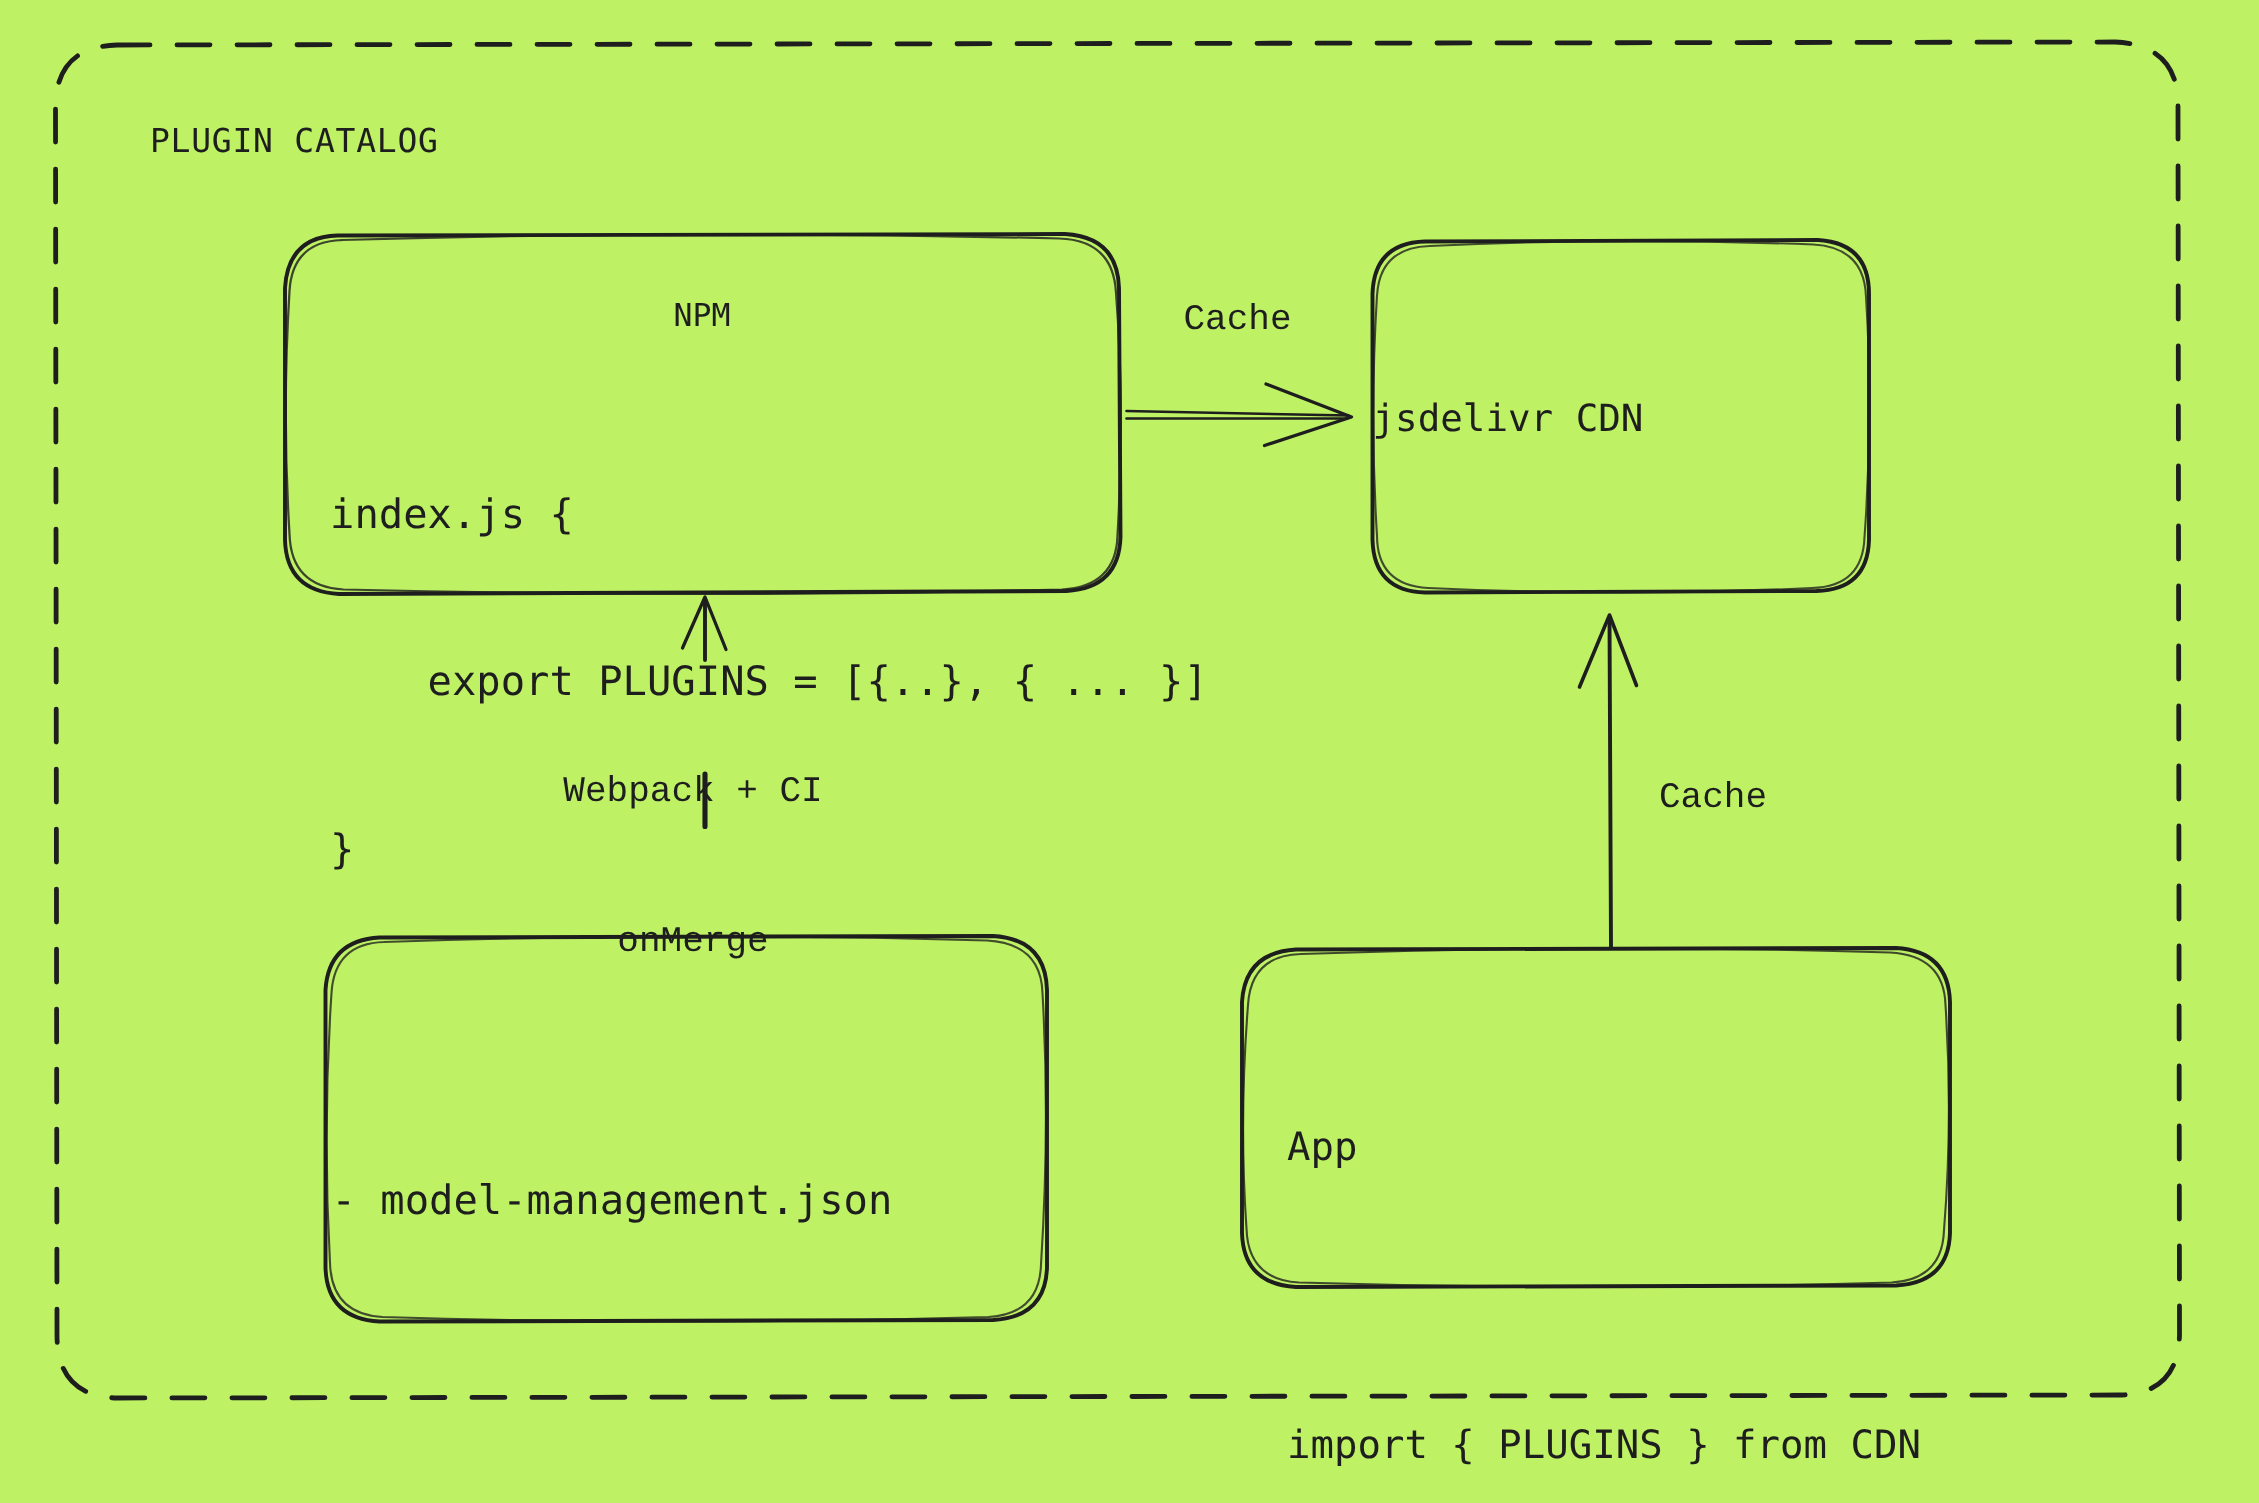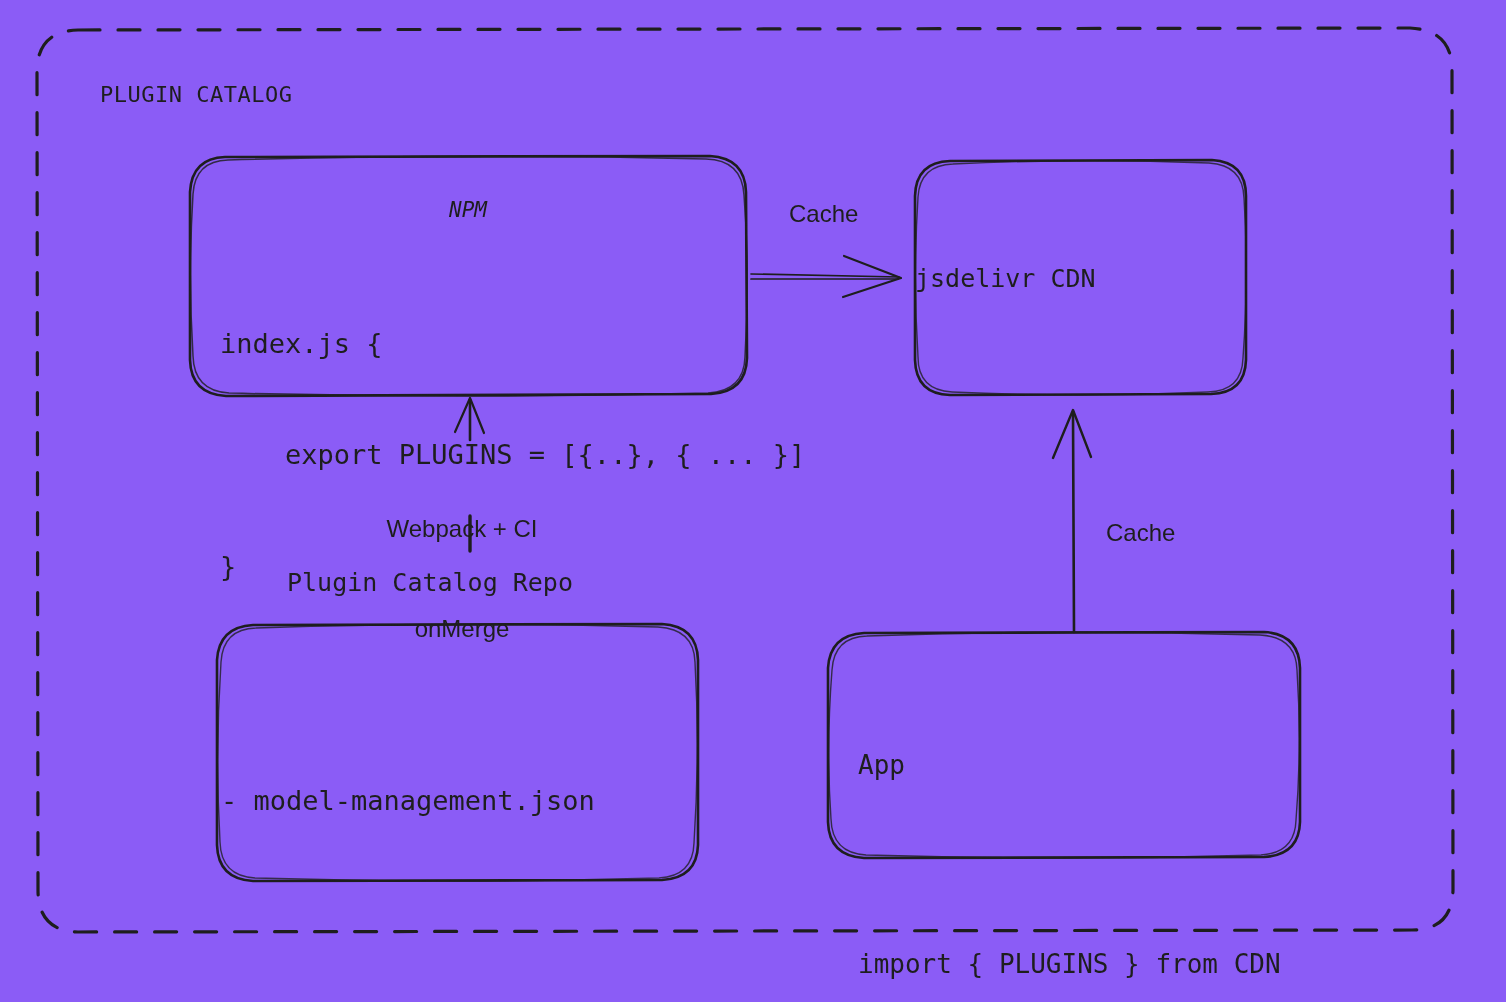--- a/index.html
+++ b/index.html
@@ -4,21 +4,21 @@
 <style>
   html, body {
     margin: 0;
     padding: 0;
     background: #ffffff;
   }
   #canvas {
     position: relative;
     width: 1506px;
     height: 1002px;
-    background: #8b5cf6;
+    background: #bef264;
     overflow: hidden;
     font-family: "DejaVu Sans Mono", "Liberation Mono", monospace;
     color: #1e1e1e;
   }
   svg.layer {
     position: absolute;
     left: 0;
     top: 0;
     width: 1506px;
     height: 1002px;
@@ -36,38 +36,37 @@
     top: 80px;
     font-size: 22px;
     letter-spacing: 0.5px;
   }
   .npm-title {
     left: 190px;
     top: 196px;
     width: 556px;
     text-align: center;
     font-size: 21px;
-    font-style: italic;
   }
   .npm-code {
     left: 220px;
     top: 250px;
     font-size: 27px;
   }
   .cdn-title {
     left: 915px;
     top: 262px;
     width: 332px;
     text-align: left;
     font-size: 25px;
   }
   .edge-label {
     position: absolute;
     white-space: pre;
-    font-family: Liberation Sans, sans-serif;
+    font-family: Liberation Mono, monospace;
     color: #1e1e1e;
     line-height: 1.38;
   }
   .label-cache {
     left: 789px;
     top: 197px;
     font-size: 24px;
   }
   .label-import {
     left: 1106px;
@@ -144,21 +143,20 @@
 
   <div class="node-text cdn-title">jsdelivr CDN</div>
 
   <div class="edge-label label-cache">Cache</div>
   <div class="edge-label label-import">Cache</div>
   <div class="edge-label label-webpack">
     <div>Webpack + CI</div>
     <div>onMerge</div>
   </div>
 
-  <div class="node-text label-repo">Plugin Catalog Repo</div>
   <div class="node-text repo-code">
     <div>- model-management.json</div>
     
   </div>
 
   <div class="node-text app-code">
     <div>App</div>
     <span class="gap"></span>
     <div>import { PLUGINS } from CDN</div>
     

